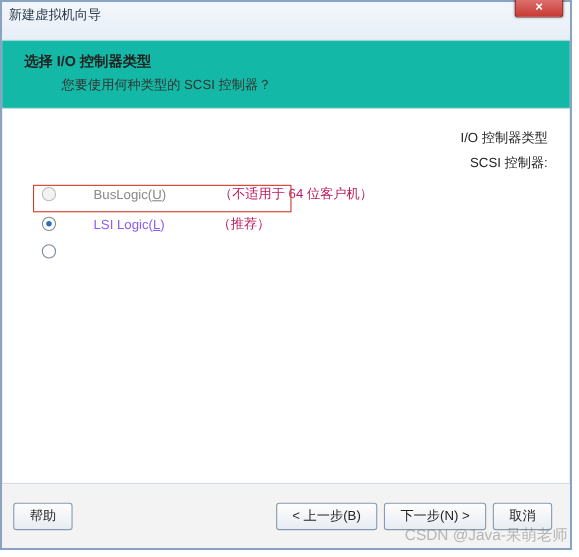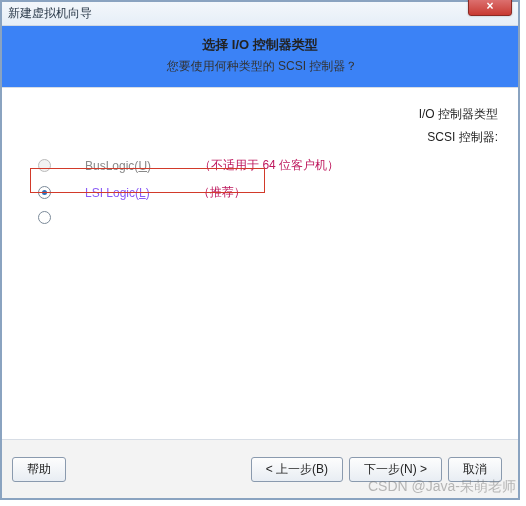--- a/index.html
+++ b/index.html
@@ -14,21 +14,21 @@
 }
 .outer {
   border: 2px solid #8aa3c0;
   width: 520px;
   height: 500px;
   background: #fff;
   position: absolute;
 }
 .titlebar {
   background: linear-gradient(#f3f7fb, #e6eef7);
-  height: 24px;
+  height: 35px;
   line-height: 22px;
   padding-left: 6px;
   color: #2b3a4a;
   font-size: 12px;
   border-bottom: 1px solid #d0d8e2;
 }
 .close-btn {
   position: absolute;
   top: -6px;
   right: 6px;
@@ -39,25 +39,24 @@
   border-radius: 0 0 3px 3px;
   color: #fff;
   text-align: center;
   font-weight: bold;
   line-height: 18px;
   box-shadow: 0 0 2px rgba(0,0,0,0.3);
 }
 .header {
   padding: 10px 20px 12px 20px;
   border-bottom: 1px solid #d7dde5;
-  background: #3b82f6;
-  text-align: center;
+  background: #14b8a6;
 }
 .header-title { font-weight: bold; font-size: 13px; color: #222; }
-.header-sub { margin-left: 4px; margin-top: 4px; color: #333; }
+.header-sub { margin-left: 34px; margin-top: 4px; color: #333; }
 .content {
   padding: 18px 20px 10px 20px;
   color: #222;
 }
 .section-label { margin-bottom: 6px; text-align: right; }
 .option {
   display: flex;
   align-items: center;
   padding: 5px 0 5px 16px;
   gap: 28px;

